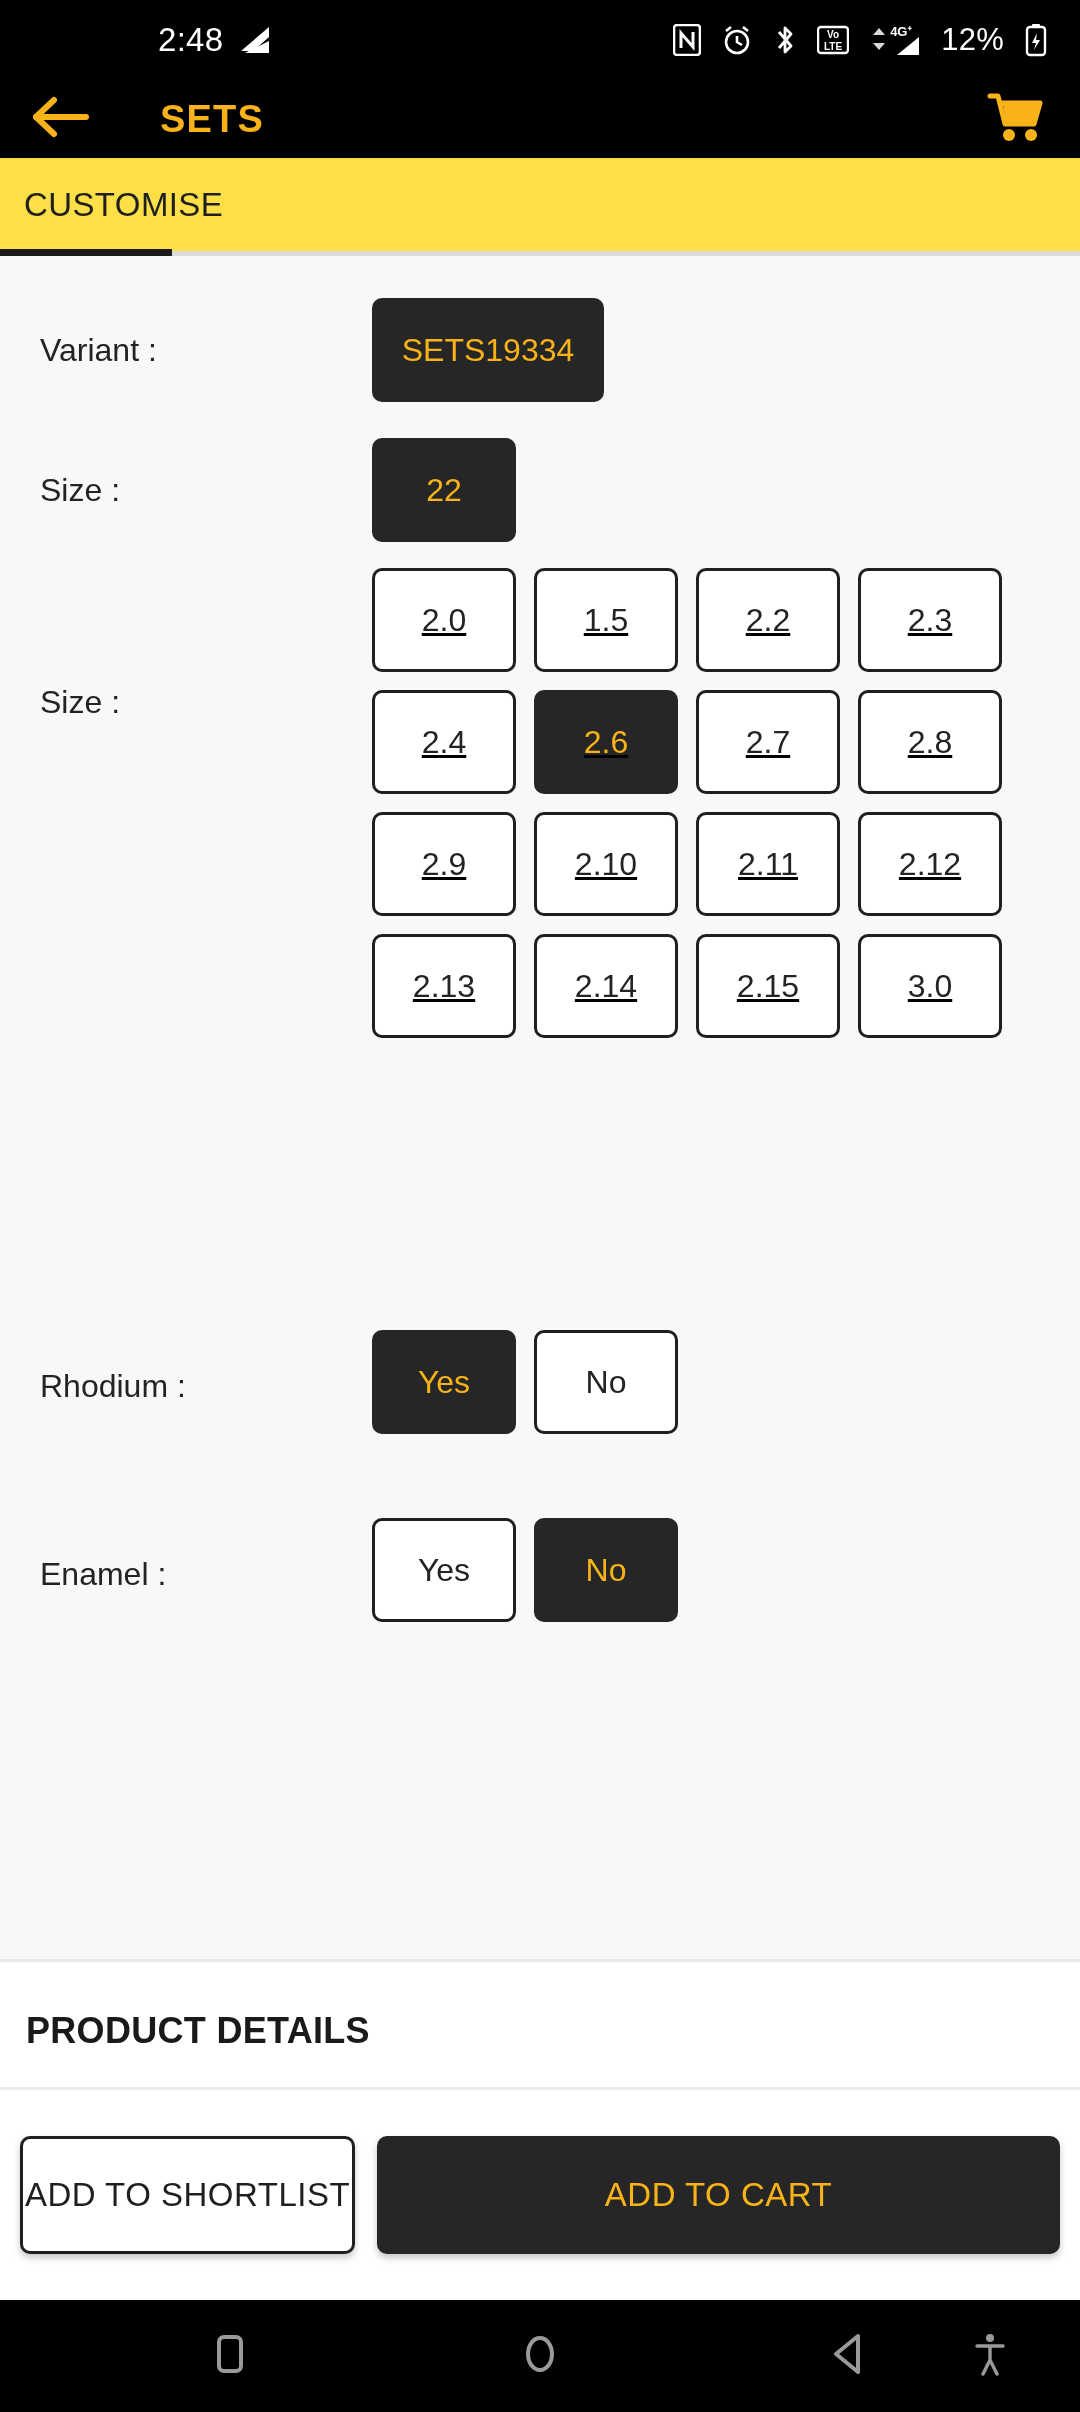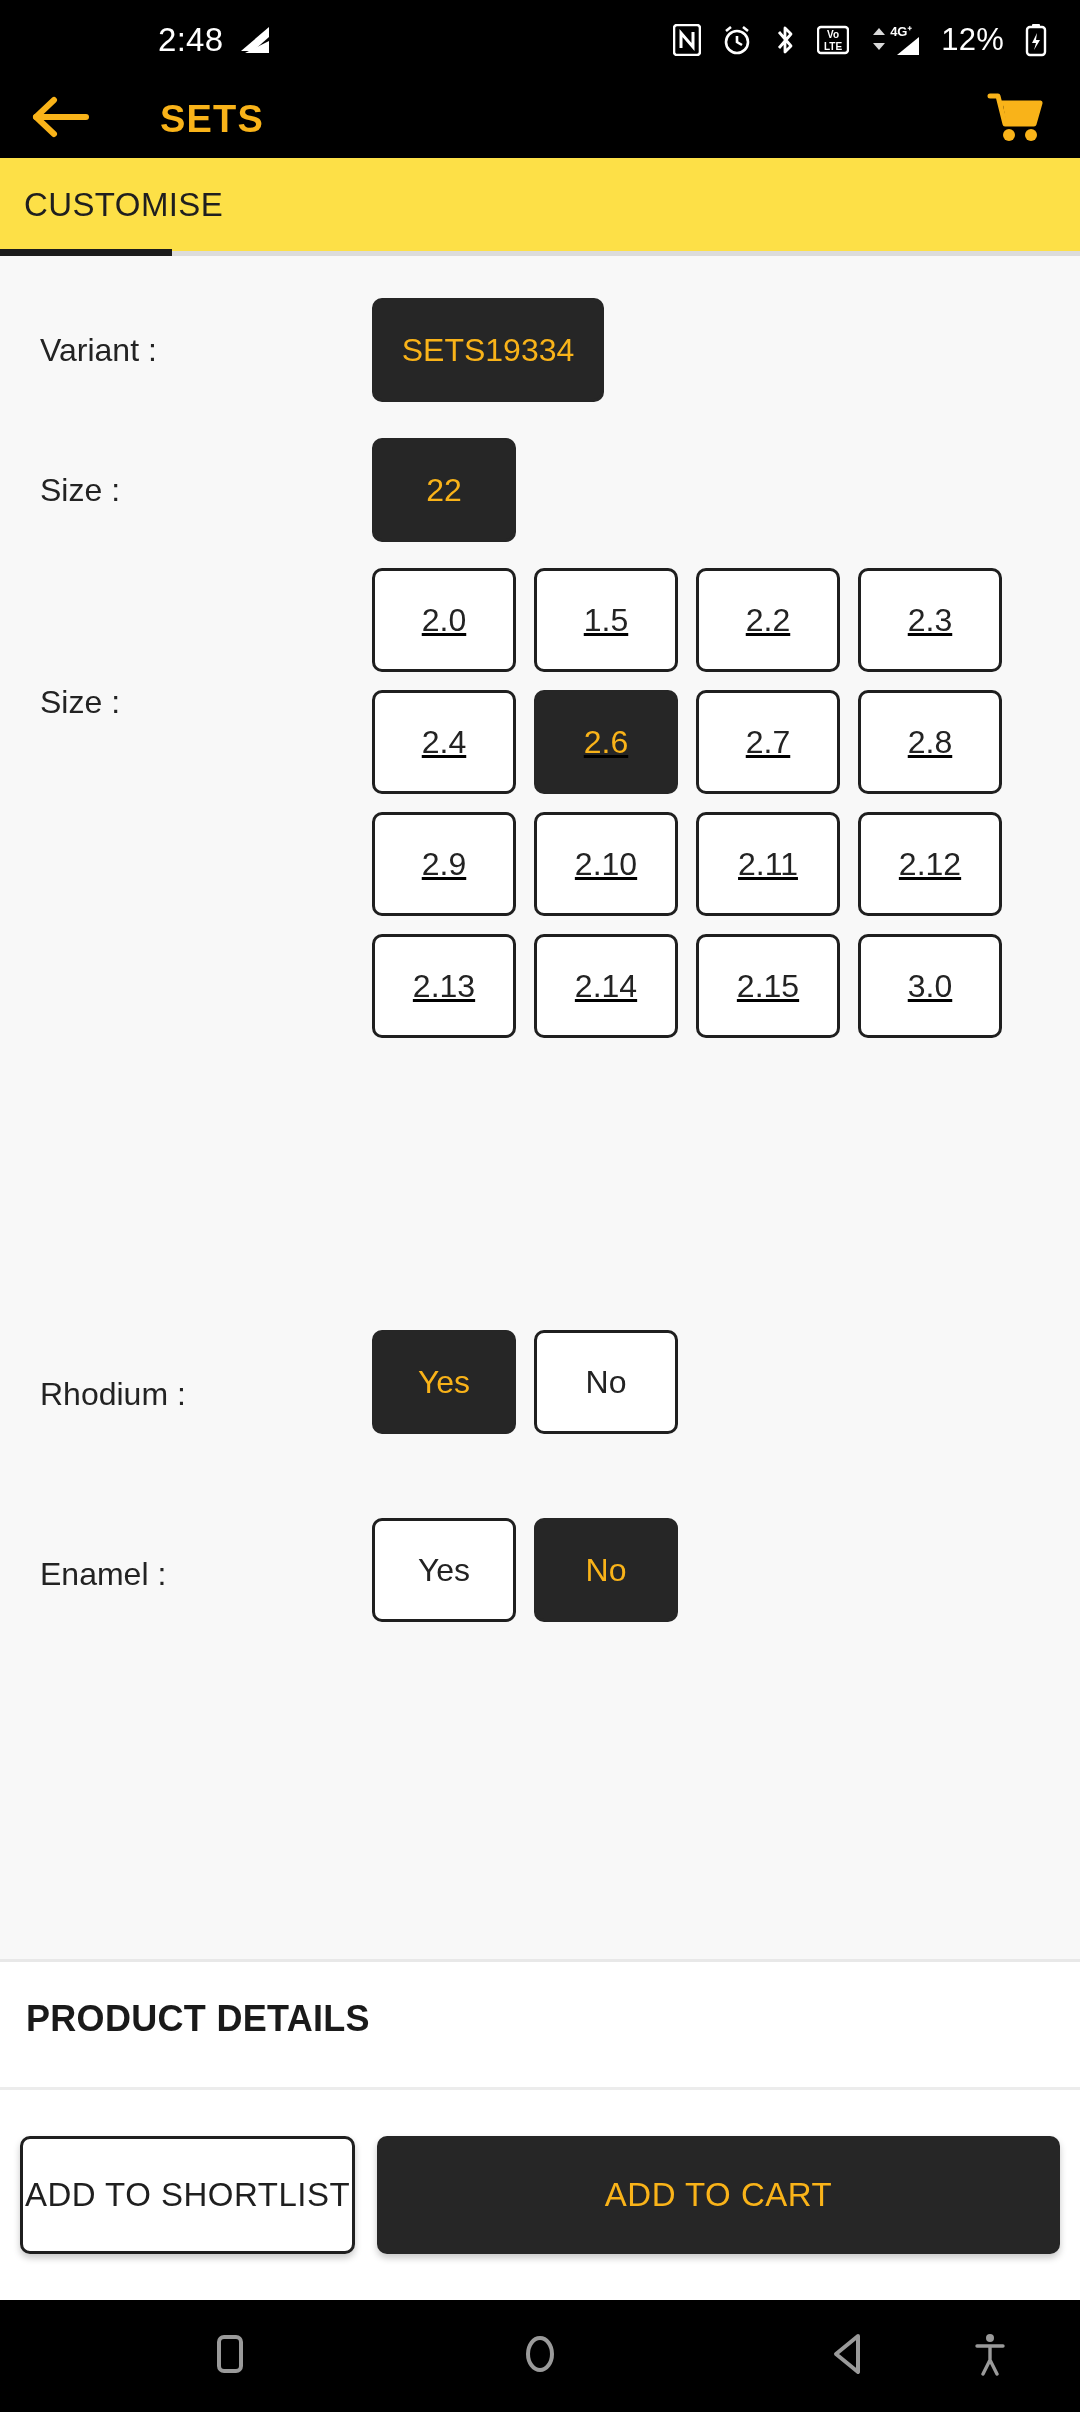--- a/index.html
+++ b/index.html
@@ -96,39 +96,39 @@
 
   #row-karat { top:170px; height:140px; }
   #row-karat .opt-label { top:46px; }
   #row-karat .chips { top:12px; }
 
   #row-size { top:312px; height:520px; }
   #row-size .opt-label { top:116px; }
   #row-size .chips { top:0px; width:676px;text-decoration:underline; }
 
   #row-rhodium { top:1052px; height:160px; }
-  #row-rhodium .opt-label { top:60px;margin-top:8px; }
+  #row-rhodium .opt-label { top:60px; }
   #row-rhodium .chips { top:22px; }
 
   #row-enamel { top:1240px; height:160px; }
   #row-enamel .opt-label { top:60px; }
   #row-enamel .chips { top:22px; }
 
   .content-divider{
     position:absolute; left:0; right:0; bottom:0;
     height:3px; background:#e8e8e8;
   }
 
   
   .details-sec{
     position:absolute; top:1962px; left:0; right:0; height:128px;
     background:#ffffff;
   }
   .details-title{
-    position:absolute; left:26px; top:36px;
+    position:absolute; left:26px; top:48px;
     font-size:36px; font-weight:bold; color:#1a1a1a; letter-spacing:.3px;
   }
   .details-rule{
     position:absolute; left:0; right:0; bottom:0; height:3px; background:#ececec;
   }
 
   
   .actions{
     position:absolute; top:2090px; left:0; right:0; height:210px;
     background:#ffffff; display:flex; align-items:center; gap:22px;

